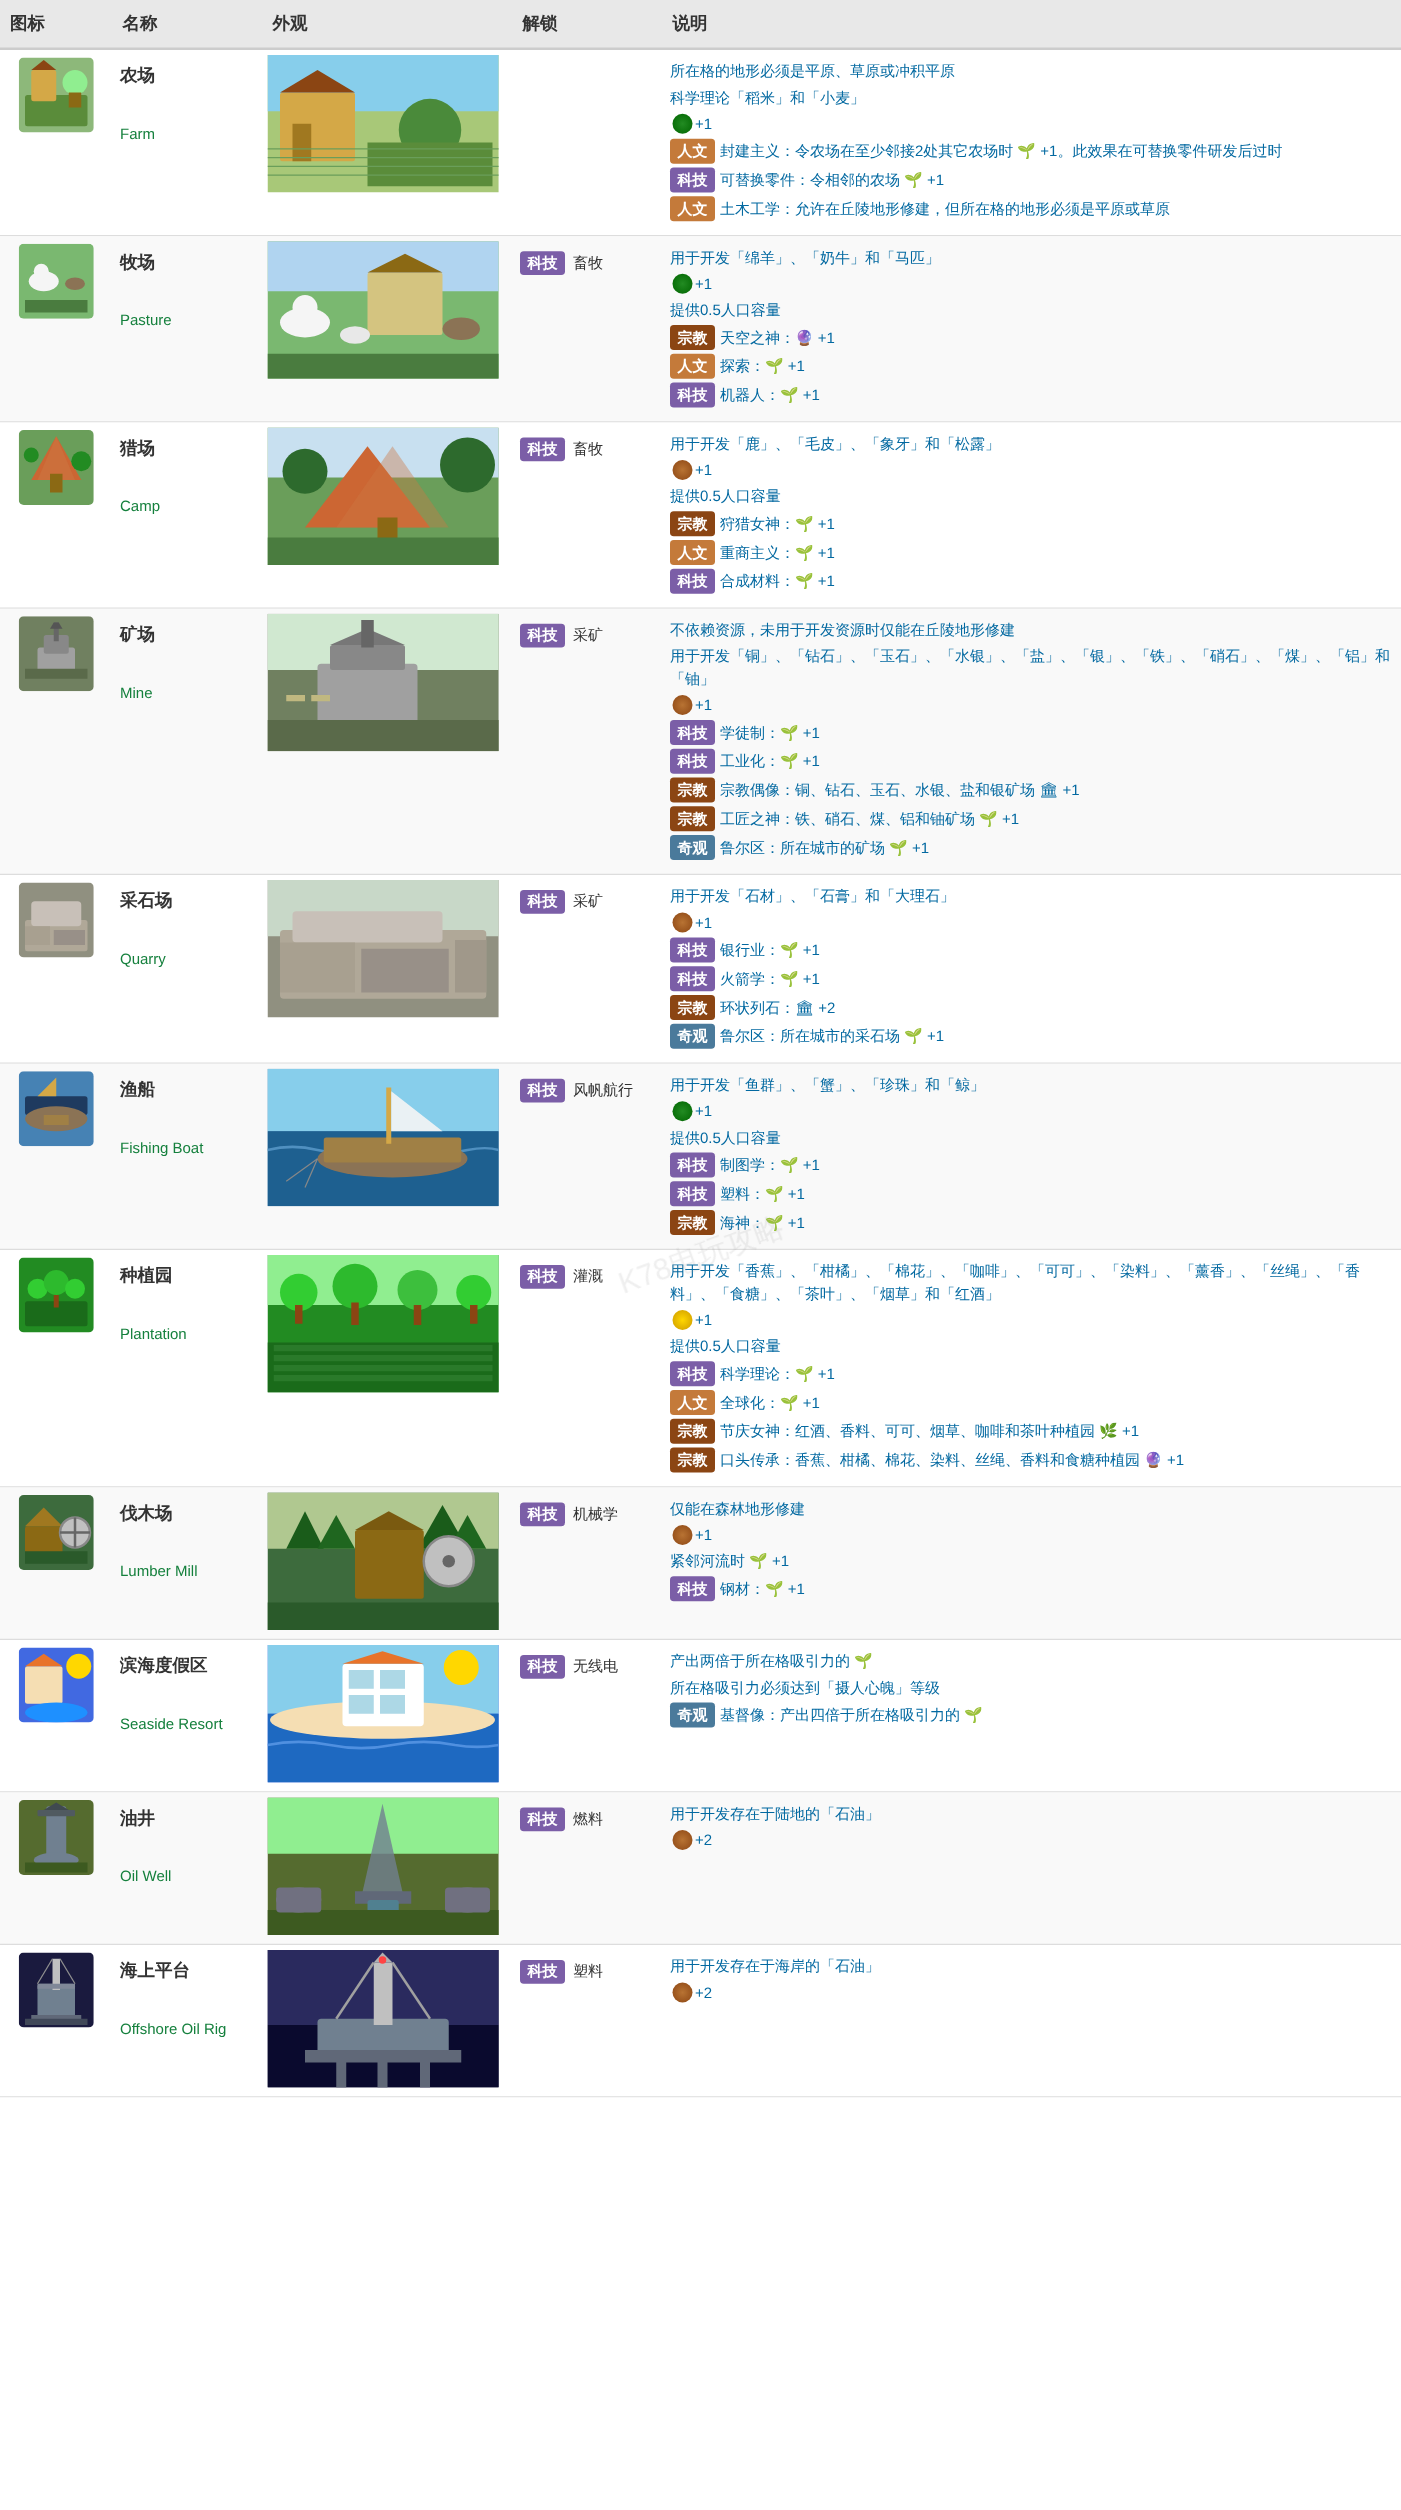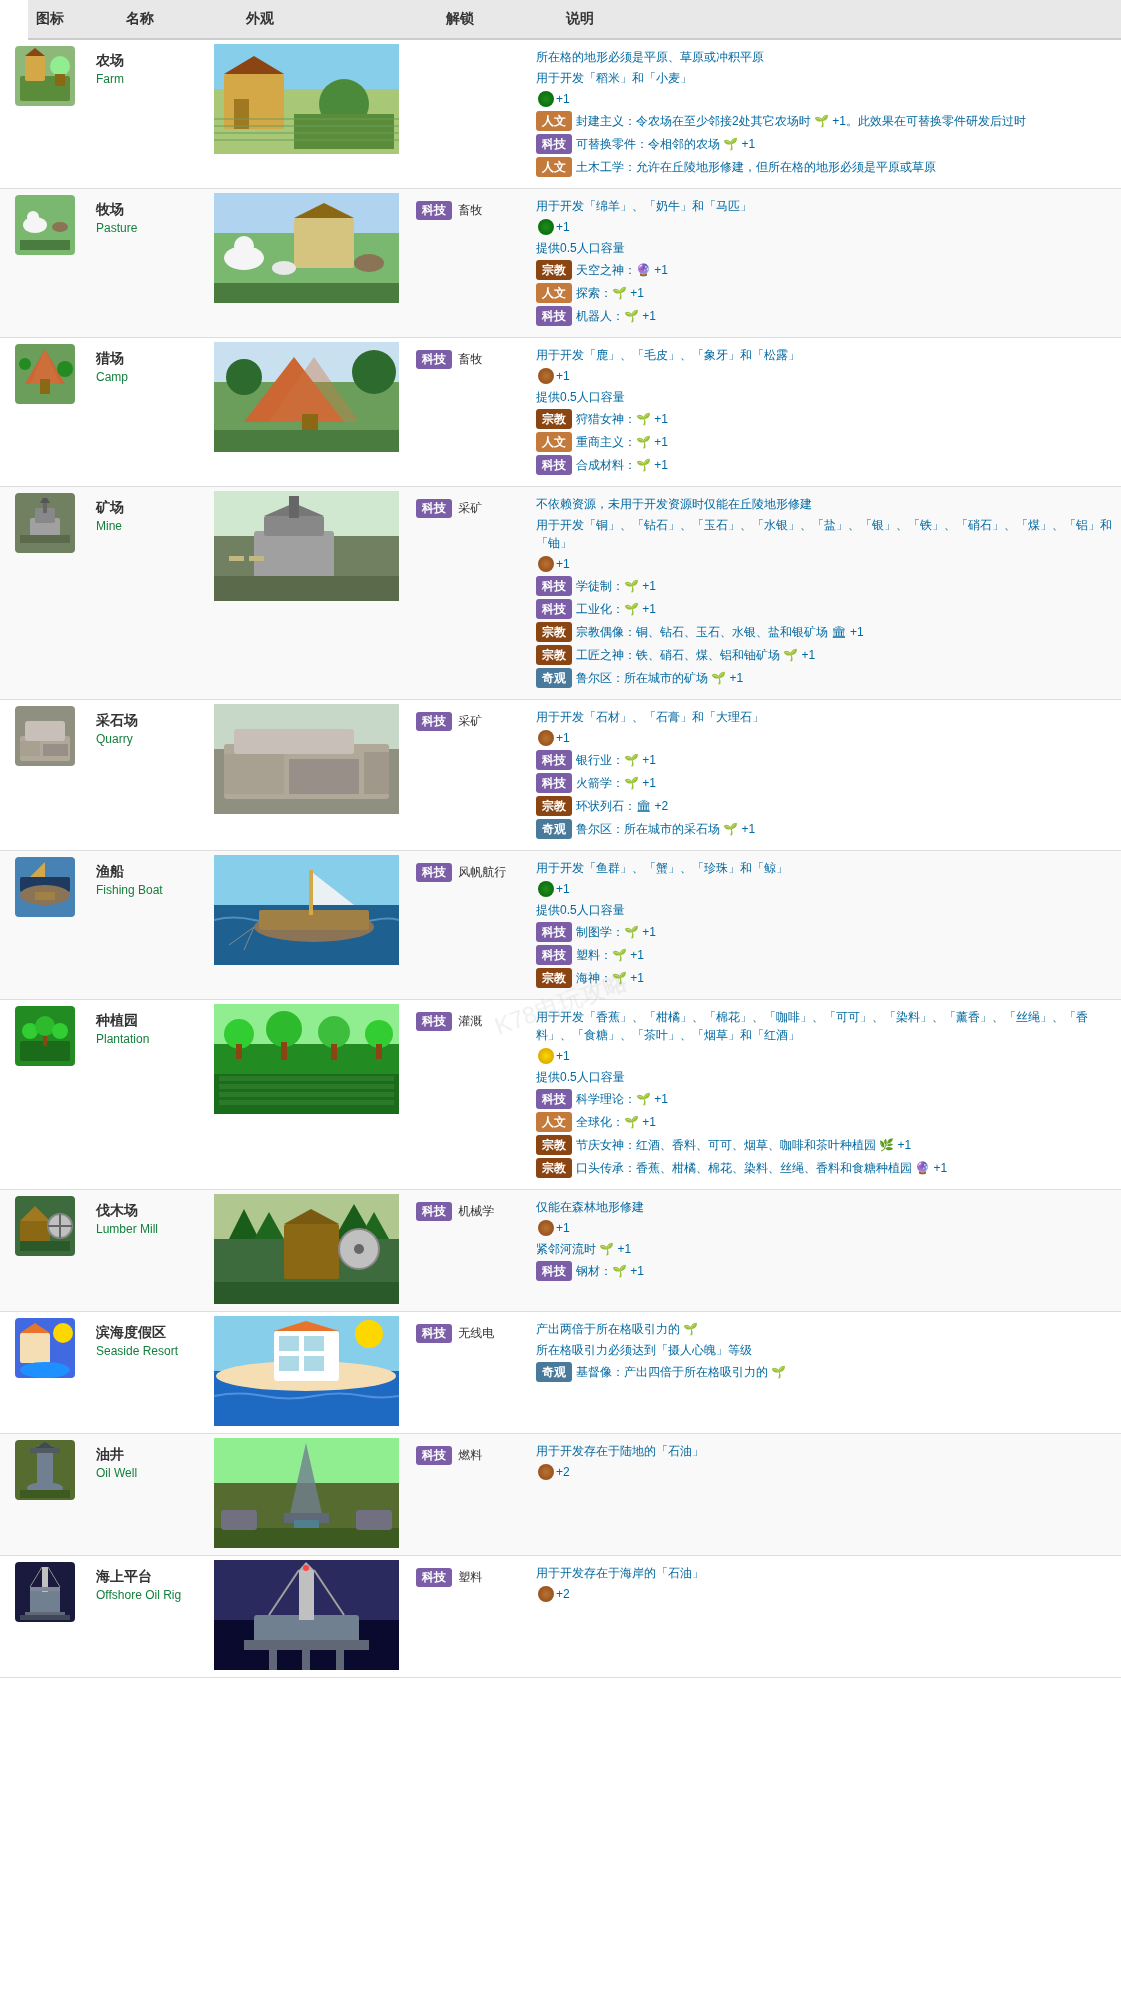--- a/index.html
+++ b/index.html
@@ -11,21 +11,20 @@
       width: 1121px;
     }
     .header-row {
       display: grid;
       grid-template-columns: 90px 120px 200px 120px 1fr;
       background: #e8e8e8;
       border-bottom: 2px solid #ccc;
       padding: 6px 0;
       font-weight: bold;
       font-size: 14px;
-      margin-left: 28px;
     }
     .header-row > div {
       padding: 4px 8px;
       color: #333;
     }
     .data-row {
       display: grid;
       grid-template-columns: 90px 120px 200px 120px 1fr;
       border-bottom: 1px solid #ddd;
       min-height: 120px;
@@ -46,20 +45,21 @@
       display: flex;
       align-items: center;
       justify-content: center;
     }
     .cell-name {
       padding: 8px 6px;
       display: flex;
       flex-direction: column;
       justify-content: flex-start;
       padding-top: 12px;
+      gap: 28px;
     }
     .name-zh {
       font-size: 14px;
       font-weight: bold;
       color: #333;
       margin-bottom: 2px;
     }
     .name-en {
       font-size: 12px;
       color: #15803d;
@@ -160,21 +160,21 @@
       <line x1="0" y1="82" x2="185" y2="82" stroke="#6a9e5a" stroke-width="1"></line>
       <line x1="0" y1="89" x2="185" y2="89" stroke="#6a9e5a" stroke-width="1"></line>
       <line x1="0" y1="96" x2="185" y2="96" stroke="#6a9e5a" stroke-width="1"></line>
     </svg></div>
         <div class="cell cell-unlock"></div>
         <div class="cell cell-desc">
           <div class="desc-line">
             <span class="desc-text">所在格的地形必须是平原、草原或冲积平原</span>
           </div>
           <div class="desc-line">
-            <span class="desc-text">用于开发「稻米」和「小麦」</span>
+            <span class="desc-text">科学理论「稻米」和「小麦」</span>
           </div>
           <div class="desc-line">
             <span class="resource-icon icon-food"></span>
         <span class="desc-text">+1</span>
           </div>
           <div class="desc-line">
             <span class="tag" style="background:#c47a3a;margin-right:4px">人文</span>
         <span class="desc-text">封建主义：令农场在至少邻接2处其它农场时 🌱 +1。此效果在可替换零件研发后过时</span>
           </div>
           <div class="desc-line">

